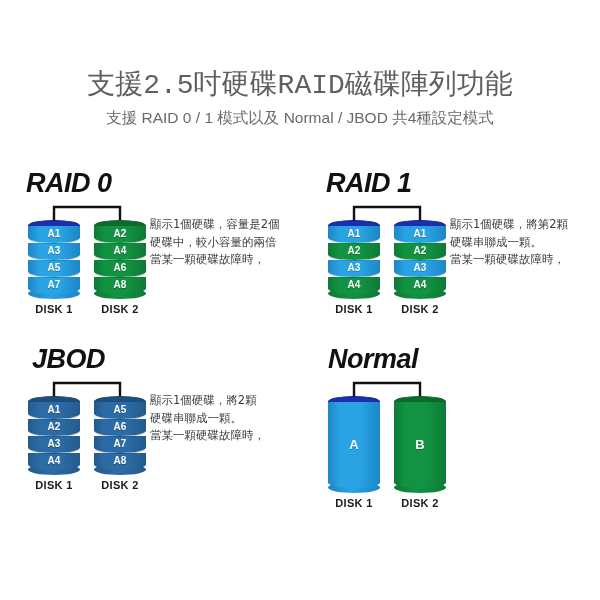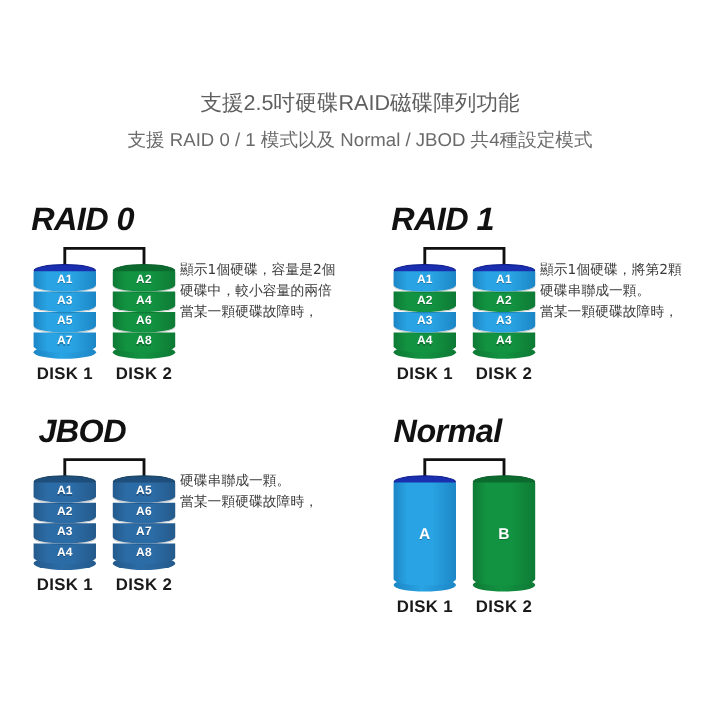--- a/index.html
+++ b/index.html
@@ -8,22 +8,22 @@
     background:#ffffff;
     font-family:"Liberation Sans","DejaVu Sans",sans-serif;
     overflow:hidden;
     position:relative;
   }
   .page{position:relative;width:600px;height:600px;}
 
   
   .title-block{position:absolute;left:0;top:72px;width:600px;text-align:center;}
   .title-main{
-    font-size:18px;color:#5f5f5f;letter-spacing:0px;line-height:28px;
-    white-space:nowrap;font-weight:400;
+    font-size:28px;color:#5f5f5f;letter-spacing:0px;line-height:28px;
+    white-space:nowrap;font-weight:400;font-family:Liberation Mono, monospace;
   }
   .title-sub{
     font-size:15.5px;color:#6a6a6a;line-height:24px;margin-top:6px;
     white-space:nowrap;font-weight:400;
   }
 
   
   .quad{position:absolute;}
   .mode-title{
     font-style:italic;font-weight:bold;font-size:27px;color:#111111;
@@ -31,21 +31,21 @@
   }
 
   .diagram{position:relative;}
 
   
   .connector{position:absolute;left:0;top:0;}
 
   .disks-row{position:absolute;display:flex;}
   .disk-col{display:flex;flex-direction:column;align-items:center;}
   .disk-label{
-    font-size:14px;font-weight:bold;color:#1a1a1a;margin-top:4px;
+    font-size:11px;font-weight:bold;color:#1a1a1a;margin-top:4px;
     letter-spacing:0.3px;white-space:nowrap;
   }
 
   
   .stack{position:relative;}
   .band{
     position:relative;width:100%;
     display:flex;align-items:center;justify-content:center;
     box-sizing:border-box;
   }
@@ -222,20 +222,21 @@
                 <div class="band" style="position: absolute; left: 0px; top: 56.5px; width: 52px; height: 17px; background: linear-gradient(to right, rgb(36, 90, 140) 0%, rgb(44, 108, 166) 22%, rgb(44, 108, 166) 62%, rgb(36, 90, 140) 100%); z-index: 4; border-bottom-left-radius: 26px 5.5px; border-bottom-right-radius: 26px 5.5px;">
                   <span class="band-txt">A8</span>
                 </div>
                 <div style="position: absolute; left: 0px; top: 68px; width: 52px; height: 11px; border-radius: 50%; background: linear-gradient(to right, rgb(36, 90, 140), rgb(44, 108, 166) 45%, rgb(36, 90, 140)); z-index: 1;"></div>
               </div>
               <div class="disk-label">DISK 2</div>
             </div>
           </div>
         </div>
         <div class="desc" style="left: 132px; top: 48px;">
+          <div>顯示1個硬碟，將2顆</div>
           <div>硬碟串聯成一顆。</div>
           <div>當某一顆硬碟故障時，</div>
         </div>
       </div>
       <div class="quad" style="left: 318px; top: 344px;">
         <div class="mode-title" style="position: absolute; left: 10px; top: 0px;">Normal</div>
         <div class="diagram" style="position: absolute; left: 10px; top: 36px;">
           <svg width="118" height="24" class="connector">
             <path d="M 26 24 L 26 3 L 92 3 L 92 24" stroke="#111111" stroke-width="2.4" fill="none"></path>
           </svg>

